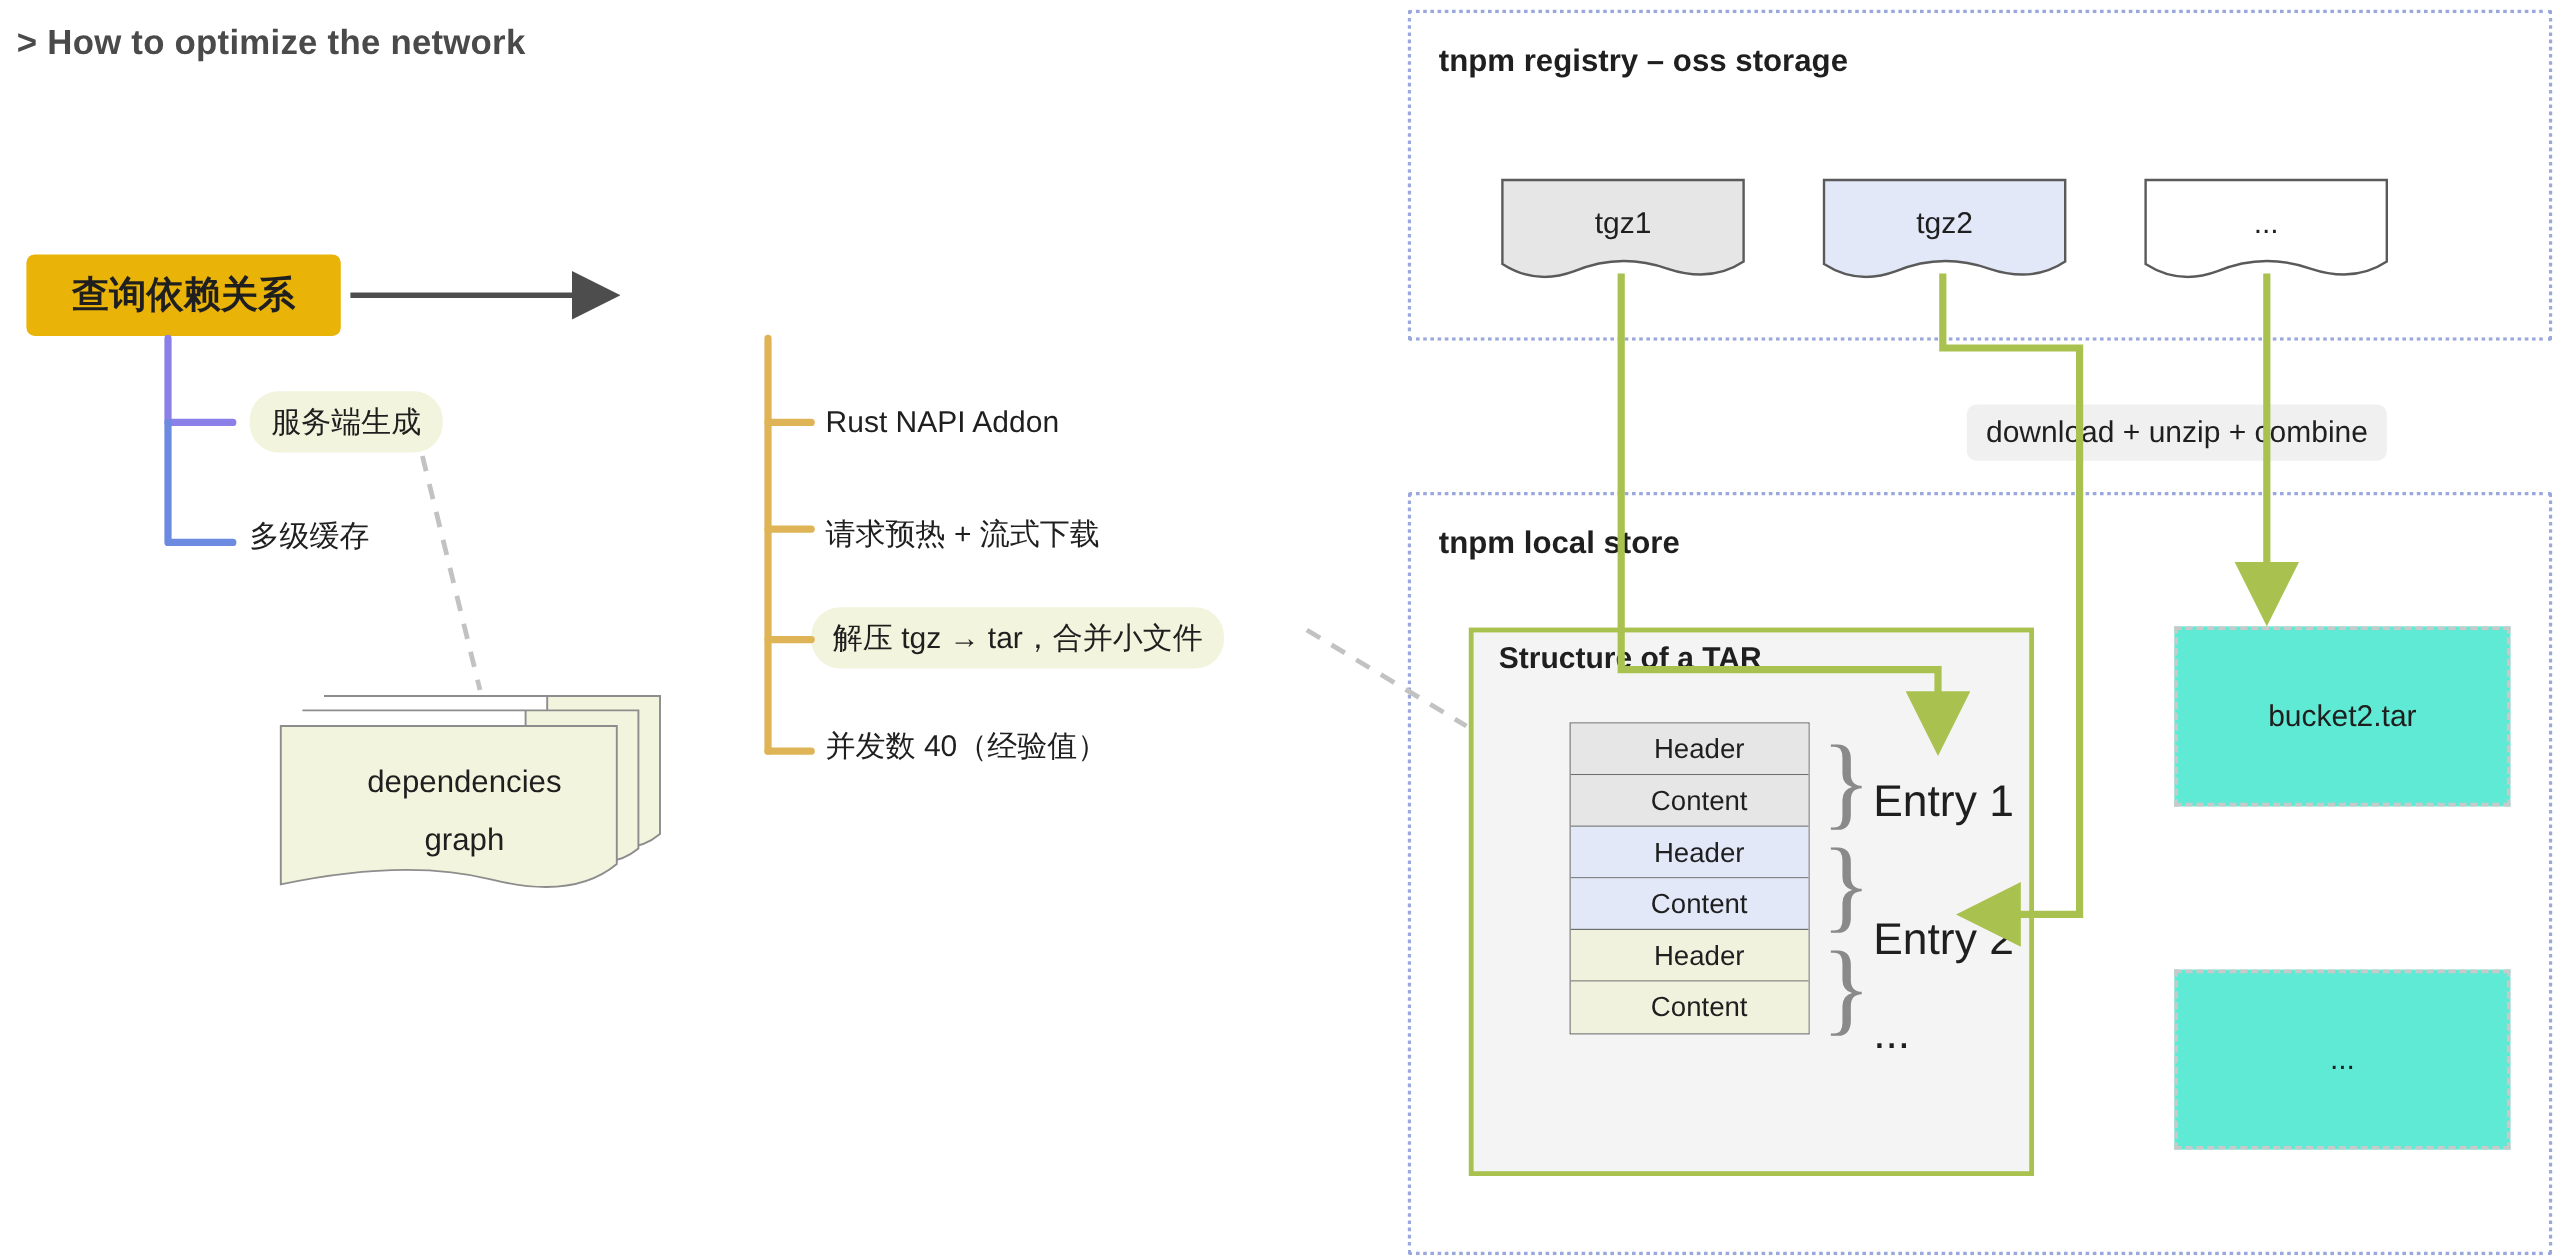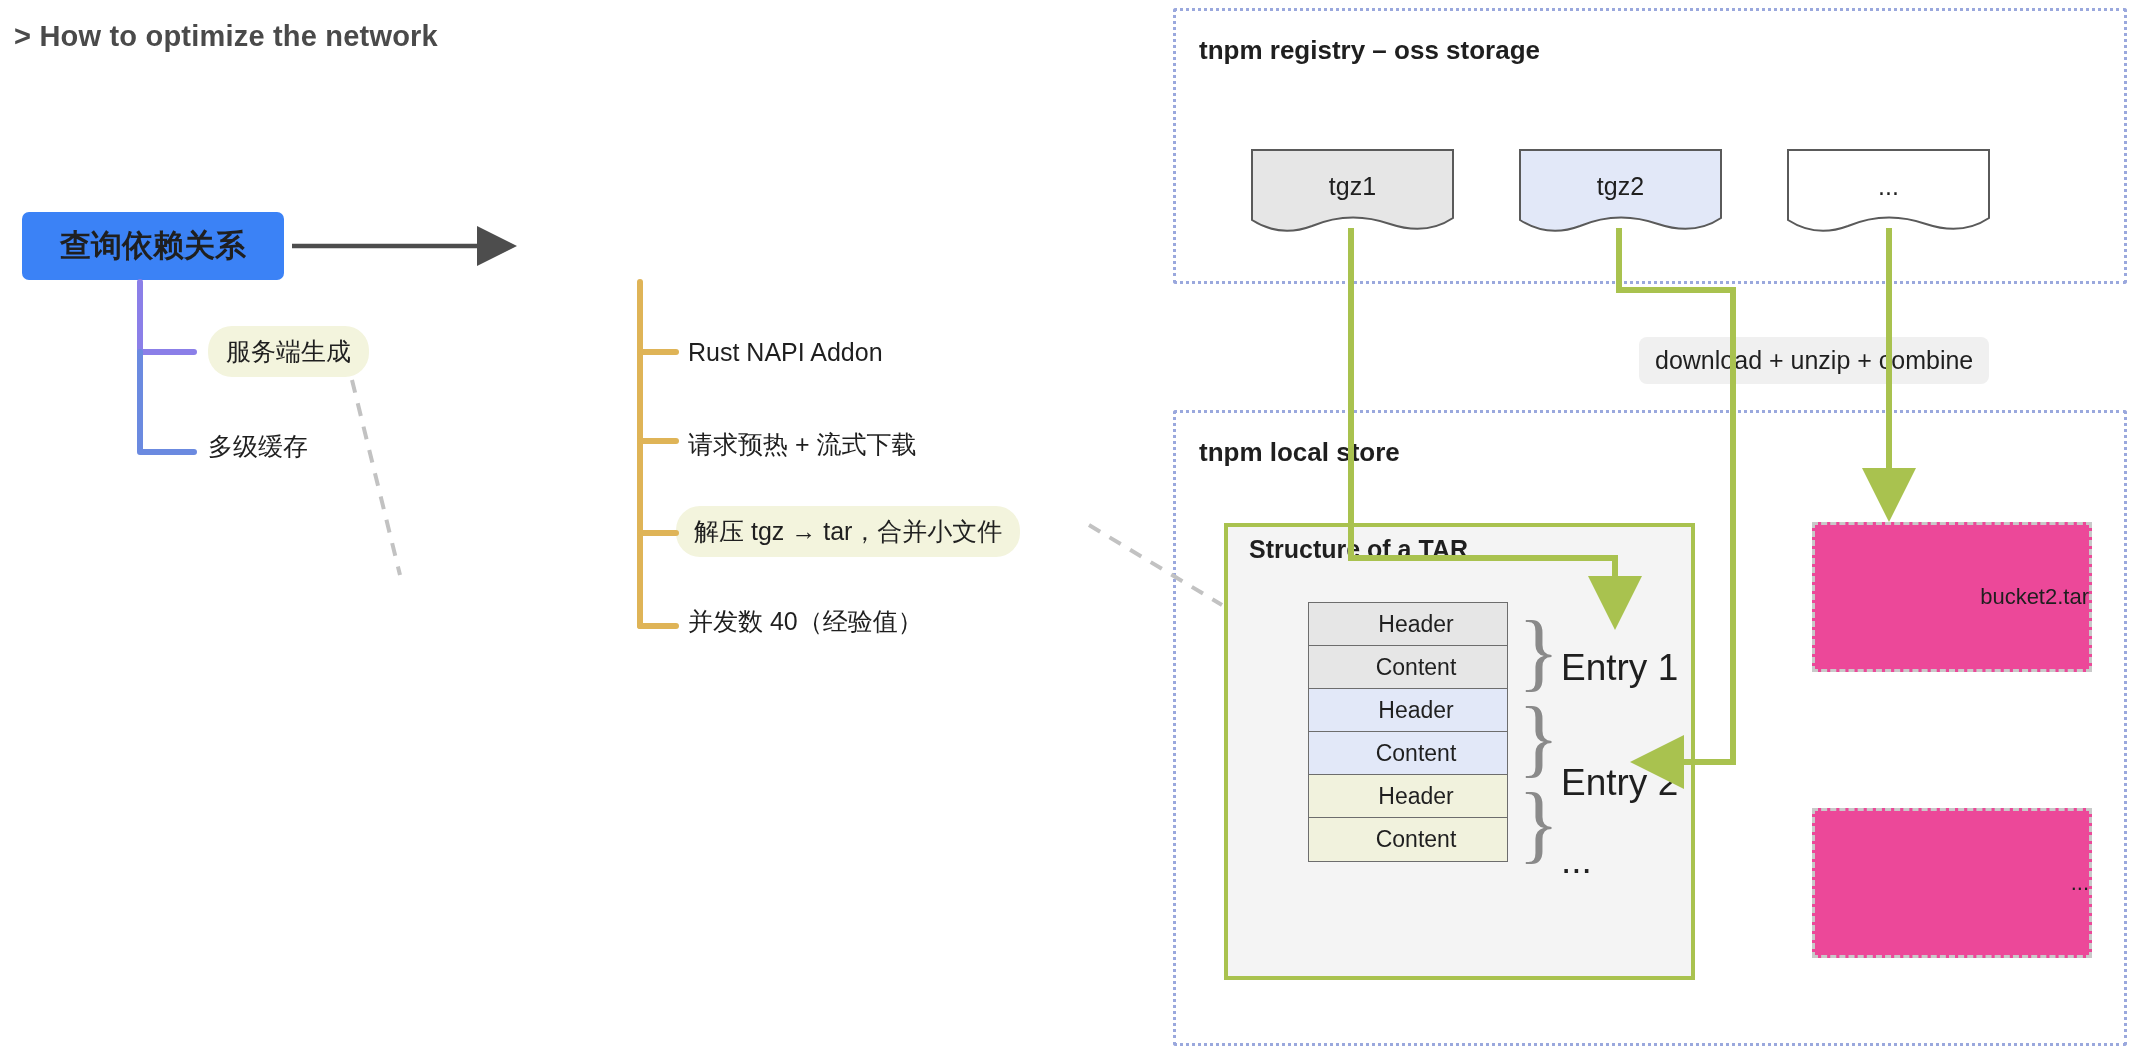--- a/index.html
+++ b/index.html
@@ -25,21 +25,21 @@
     left: 14px; top: 20px;
     font-size: 29px;
     font-weight: 600;
     color: #4a4a4a;
     letter-spacing: 0.2px;
     white-space: nowrap;
   }
 
   
   .mm-node {
-    background: #3b82f6;
+    background: #eab308;
     border-radius: 7px;
     display: flex;
     align-items: center;
     justify-content: center;
     font-size: 31px;
     font-weight: 600;
     color: #1f1f1f;
     white-space: nowrap;
   }
   #node-query { left: 22px; top: 212px; width: 262px; height: 68px; }
@@ -158,25 +158,25 @@
   }
   .entry-label {
     font-size: 37px;
     color: #1f1f1f;
     white-space: nowrap;
   }
 
   
   .bucket-box {
     border: 3px dashed #c9c9c9;
-    background: #ec4899;
+    background: #5eead4;
     display: flex;
     align-items: center;
-    justify-content: flex-end;
-    font-size: 22px;
+    justify-content: center;
+    font-size: 25px;
     color: #1f1f1f;
     box-sizing: border-box;
   }
   #bucket2 { left: 1812px; top: 522px; width: 280px; height: 150px; }
   #bucket-ellipsis { left: 1812px; top: 808px; width: 280px; height: 150px; }
 
   svg.overlay {
     position: absolute;
     left: 0; top: 0;
     width: 2134px; height: 1049px;
@@ -208,20 +208,29 @@
   <div class="abs" style="left:688px; top:428px;">
     <span class="mm-leaf">请求预热 + 流式下载</span>
   </div>
   <div class="abs" style="left:676px; top:506px;">
     <span class="mm-leaf mm-pill">解压 tgz → tar，合并小文件</span>
   </div>
   <div class="abs" style="left:688px; top:605px;">
     <span class="mm-leaf">并发数 40（经验值）</span>
   </div>
 
+  <div class="abs" id="deps-graph">
+    <svg width="340" height="175" viewBox="0 0 340 175">
+      <path d="M42 5 H322 V120 Q300 138 275 126 Q250 114 228 128 L228 5 Z" fill="#f3f4dd" stroke="#8d8d8d" stroke-width="1.6"></path>
+      <path d="M24 17 H304 V132 Q282 150 257 138 Q232 126 210 140 L210 17 Z" fill="#f3f4dd" stroke="#8d8d8d" stroke-width="1.6"></path>
+      <path d="M6 30 H286 V145 Q250 175 182 158 Q110 140 6 162 Z" fill="#f3f4dd" stroke="#8d8d8d" stroke-width="1.6"></path>
+    </svg>
+    <div class="deps-label"><span>dependencies</span>
+<span>graph</span></div>
+  </div>
 
   <div class="abs dotted-box" id="registry-box"></div>
   <div class="abs box-title" id="registry-title">tnpm registry – oss storage</div>
 
   <div class="abs" style="left:1250px; top:148px;">
     <svg class="tgz-shape" viewBox="0 0 205 84">
       <path d="M2 2 H203 V70 Q176 88 140 76 Q100 62 62 78 Q30 90 2 72 Z" fill="#e6e6e6" stroke="#5a5a5a" stroke-width="2"></path>
     </svg>
     <div class="tgz-label">tgz1</div>
   </div>

